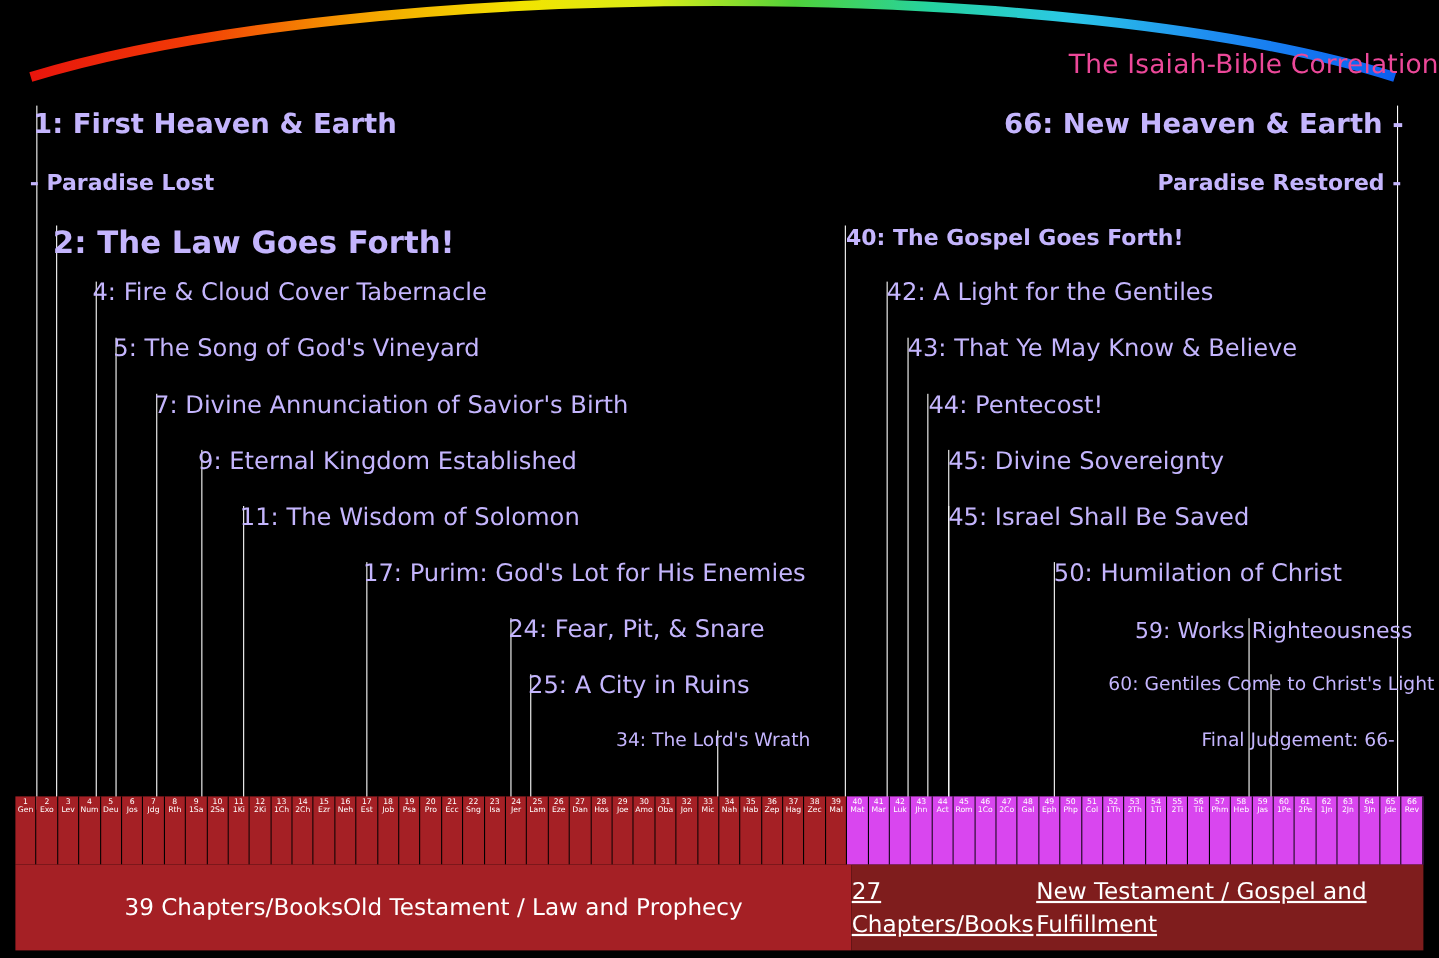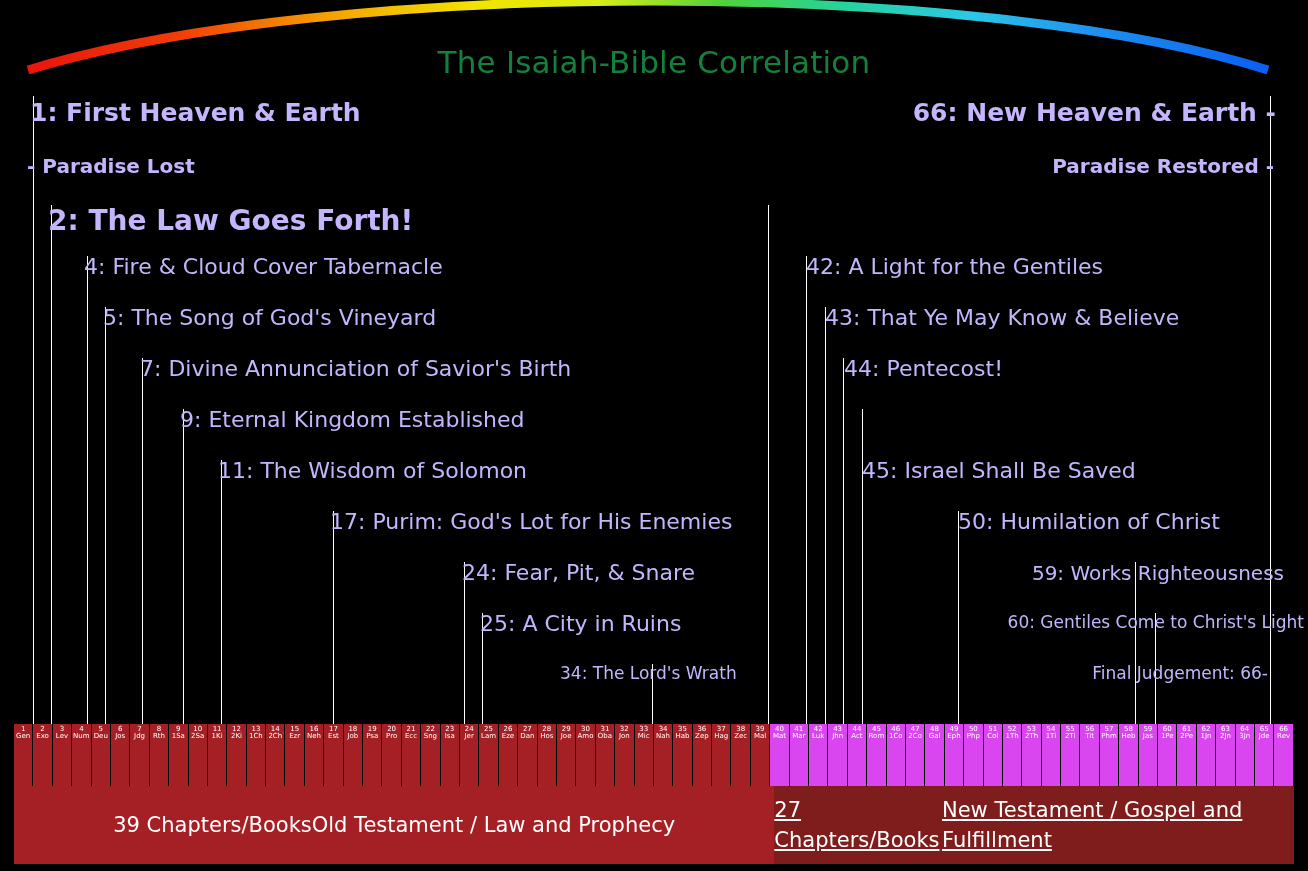--- a/index.html
+++ b/index.html
@@ -1,21 +1,21 @@
 <!DOCTYPE html>
 <html><head>
 <meta charset="utf-8">
 <style>
   html,body{margin:0;padding:0;background:#000;}
   body{width:1308px;height:871px;overflow:hidden;font-family:"DejaVu Sans","Liberation Sans",sans-serif;color:#fff;position:relative;}
   #stage{position:relative;width:1308px;height:871px;}
 
   .rainbow{position:absolute;left:0;top:0;width:1308px;height:90px;}
 
-  .title{position:absolute;left:0;top:44px;width:1308px;text-align:center;font-size:31px;color:#15803d;letter-spacing:.2px;}
+  .title{position:absolute;left:0;top:44px;width:1308px;text-align:right;font-size:24px;color:#ec4899;letter-spacing:.2px;}
 
   .lbl{position:absolute;white-space:nowrap;color:#c4b5fd;}
   .lbl.bold{font-weight:bold;}
 
   .leader{position:absolute;background:#fff;width:1px;}
 
   
   .books{position:absolute;left:14px;top:724px;width:1280px;height:62px;display:flex;}
   .book{flex:1 1 0;position:relative;display:flex;flex-direction:column;align-items:center;justify-content:flex-start;
         font-size:7px;line-height:7.6px;color:#fff;border-right:1px solid #000;overflow:hidden;padding-top:1px;}
@@ -88,23 +88,25 @@
   <div class="lbl" style="left:140px; top:356px; font-size:22px;">7: Divine Annunciation of Savior's Birth</div>
   <div class="lbl" style="left:180px; top:407px; font-size:22px;">9: Eternal Kingdom Established</div>
   <div class="lbl" style="left:218px; top:458px; font-size:22px;">11: The Wisdom of Solomon</div>
   <div class="lbl" style="left:330px; top:509px; font-size:22px;">17: Purim: God's Lot for His Enemies</div>
   <div class="lbl" style="left:462px; top:560px; font-size:22px;">24: Fear, Pit, &amp; Snare</div>
   <div class="lbl" style="left:480px; top:611px; font-size:22px;">25: A City in Ruins</div>
   <div class="lbl" style="left:560px; top:663px; font-size:17px;">34: The Lord's Wrath</div>
 
   <div class="lbl bold" style="right:32px;  top:98px;  font-size:25px;">66: New Heaven &amp; Earth -</div>
   <div class="lbl bold" style="right:34px;  top:154px; font-size:20px;">Paradise Restored -</div>
+  <div class="lbl bold" style="left:769px;  top:204px; font-size:20px;">40: The Gospel Goes Forth!</div>
   <div class="lbl" style="left:806px;  top:254px; font-size:22px;">42: A Light for the Gentiles</div>
   <div class="lbl" style="left:825px;  top:305px; font-size:22px;">43: That Ye May Know &amp; Believe</div>
   <div class="lbl" style="left:844px;  top:356px; font-size:22px;">44: Pentecost!</div>
+  <div class="lbl" style="left:862px;  top:407px; font-size:22px;">45: Divine Sovereignty</div>
   <div class="lbl" style="left:862px;  top:458px; font-size:22px;">45: Israel Shall Be Saved</div>
   <div class="lbl" style="left:958px;  top:509px; font-size:22px;">50: Humilation of Christ</div>
   <div class="lbl" style="right:24px;  top:561px; font-size:20px;">59: Works Righteousness</div>
   <div class="lbl" style="right:4px;   top:612px; font-size:17px;">60: Gentiles Come to Christ's Light</div>
   <div class="lbl" style="right:40px;  top:663px; font-size:17px;">Final Judgement: 66-</div>
 
   <div class="books" id="books">
       <div class="book ot">
         <div class="num">1</div>
         <div class="abbr">Gen</div>

